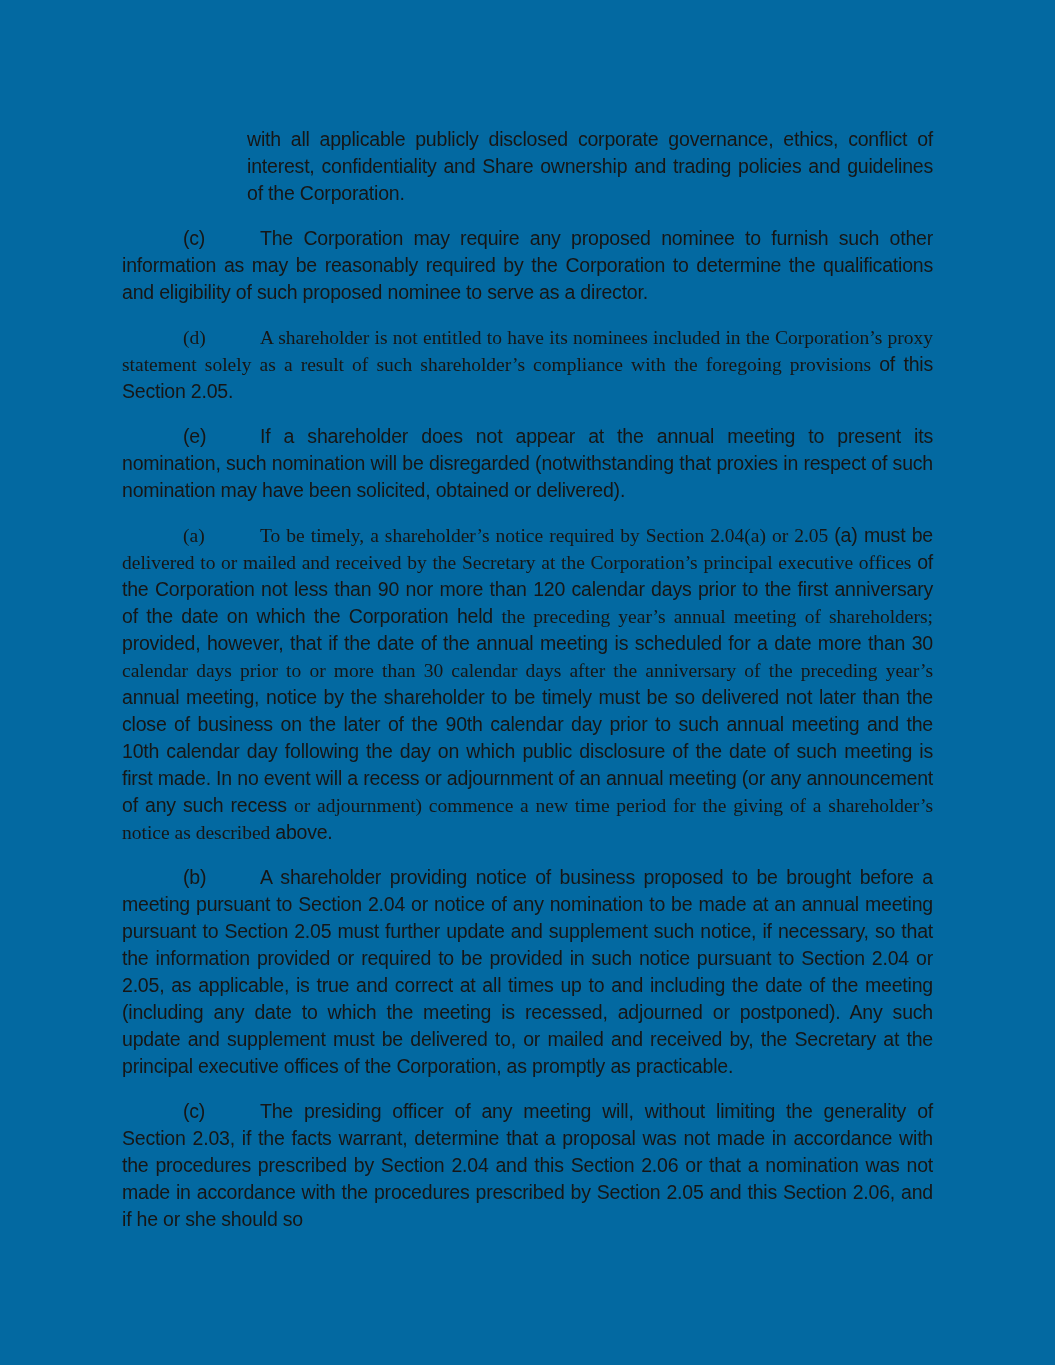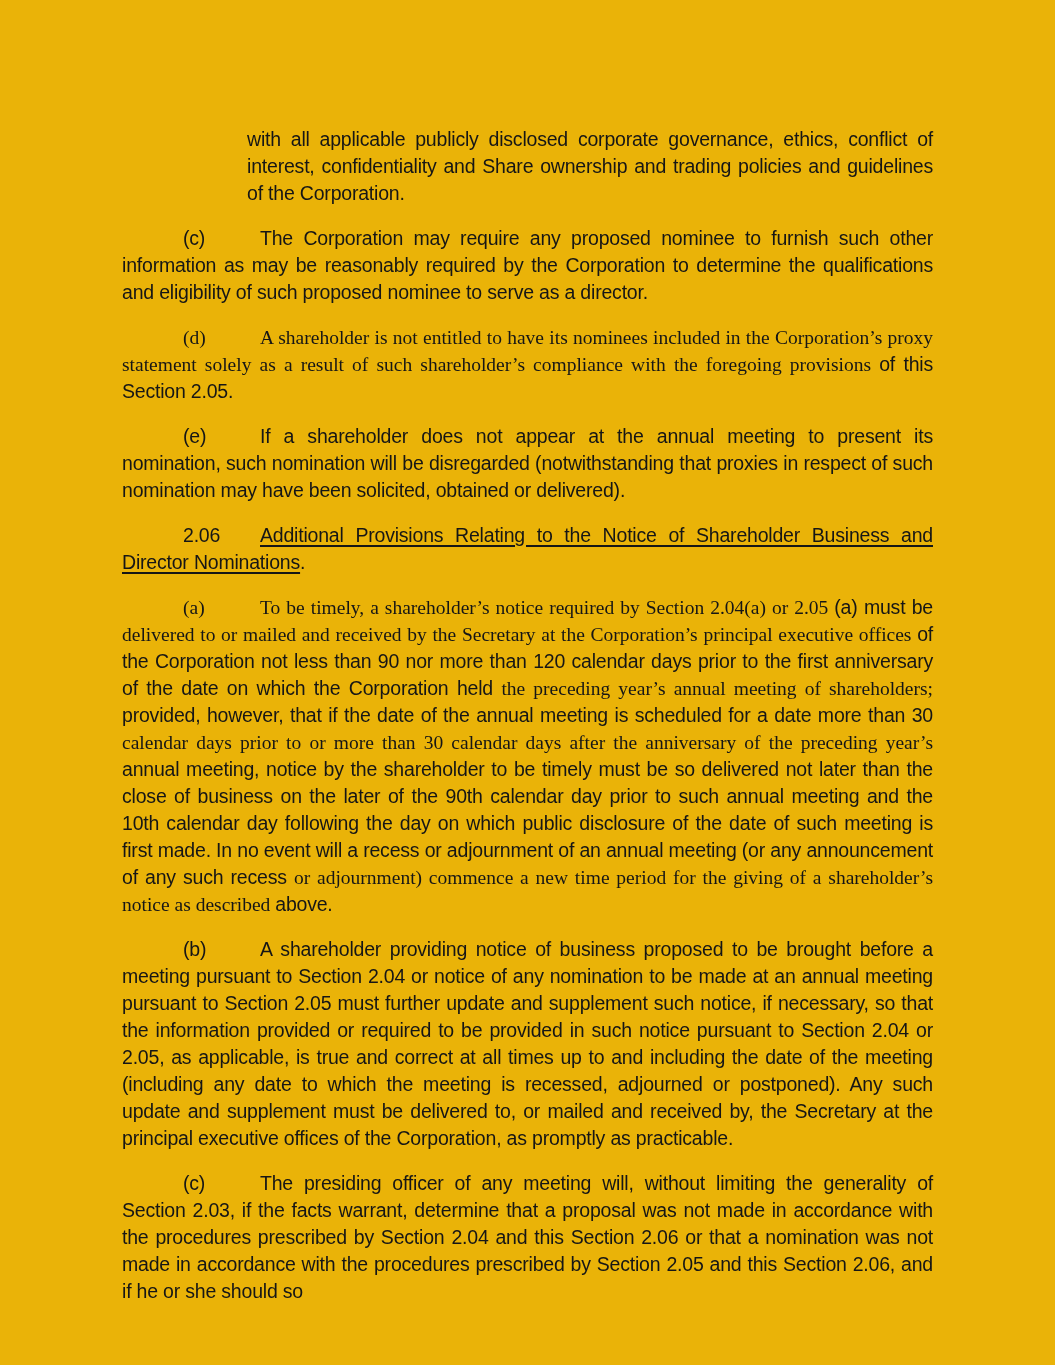--- a/index.html
+++ b/index.html
@@ -4,21 +4,21 @@
 <style>
   html, body {
     margin: 0;
     padding: 0;
     background: #ffffff;
   }
   .page {
     position: relative;
     width: 1055px;
     height: 1365px;
-    background: #eab308;
+    background: #0369a1;
     overflow: hidden;
     color: #161616;
     font-family: "Liberation Sans", sans-serif;
     font-size: 19.5px;
     letter-spacing: -0.2px;
     line-height: 27px;
   }
   .content {
     position: absolute;
     top: 126px;
@@ -55,21 +55,20 @@
   <div class="content">
 
     <p class="para para-hang"><span><span class="f-sans">with all applicable publicly disclosed corporate governance, ethics, conflict of interest, confidentiality and Share ownership and trading policies and guidelines of the Corporation.</span></span></p>
 
     <p class="para"><span class="para-label f-sans">(c)</span><span><span class="f-sans">The Corporation may require any proposed nominee to furnish such other information as may be reasonably required by the Corporation to determine the qualifications and eligibility of such proposed nominee to serve as a director.</span></span></p>
 
     <p class="para"><span class="para-label f-serif">(d)</span><span><span class="f-serif">A shareholder is not entitled to have its nominees included in the Corporation’s proxy statement solely as a result of such shareholder’s compliance with the foregoing provisions </span><span class="f-sans">of this Section 2.05.</span></span></p>
 
     <p class="para"><span class="para-label f-sans">(e)</span><span><span class="f-sans">If a shareholder does not appear at the annual meeting to present its nomination, such nomination will be disregarded (notwithstanding that proxies in respect of such nomination may have been solicited, obtained or delivered).</span></span></p>
 
-    <p class="para"><span class="para-label">2.06</span><span class="u">Additional Provisions Relating to the Notice of Shareholder Business and Director Nominations</span><span>.</span></p>
 
     <p class="para"><span class="para-label f-serif">(a)</span><span><span class="f-serif">To be timely, a shareholder’s notice required by Section 2.04(a) or 2.05 </span><span class="f-sans">(a) must be </span><span class="f-serif">delivered to or mailed and received by the Secretary at the Corporation’s principal executive offices </span><span class="f-sans">of the Corporation not less than 90 nor more than 120 calendar days prior to the first anniversary of the date on which the Corporation held </span><span class="f-serif">the preceding year’s annual meeting of shareholders; </span><span class="f-sans">provided, however, that if the date of the annual meeting is scheduled for a date more than 30 </span><span class="f-serif">calendar days prior to or more than 30 calendar days after the anniversary of the preceding year’s </span><span class="f-sans">annual meeting, notice by the shareholder to be timely must be so delivered not later than the close of business on the later of the 90th calendar day prior to such annual meeting and the 10th calendar day following the day on which public disclosure of the date of such meeting is first made. In no event will a recess or adjournment of an annual meeting (or any announcement of any such recess </span><span class="f-serif">or adjournment) commence a new time period for the giving of a shareholder’s notice as described </span><span class="f-sans">above.</span></span></p>
 
     <p class="para"><span class="para-label f-sans">(b)</span><span><span class="f-sans">A shareholder providing notice of business proposed to be brought before a meeting pursuant to Section 2.04 or notice of any nomination to be made at an annual meeting pursuant to Section 2.05 must further update and supplement such notice, if necessary, so that the information provided or required to be provided in such notice pursuant to Section 2.04 or 2.05, as applicable, is true and correct at all times up to and including the date of the meeting (including any date to which the meeting is recessed, adjourned or postponed). Any such update and supplement must be delivered to, or mailed and received by, the Secretary at the principal executive offices of the Corporation, as promptly as practicable.</span></span></p>
 
     <p class="para"><span class="para-label f-sans">(c)</span><span><span class="f-sans">The presiding officer of any meeting will, without limiting the generality of Section 2.03, if the facts warrant, determine that a proposal was not made in accordance with the procedures prescribed by Section 2.04 and this Section 2.06 or that a nomination was not made in accordance with the procedures prescribed by Section 2.05 and this Section 2.06, and if he or she should so</span></span></p>
 
   </div>
 </div>
 

